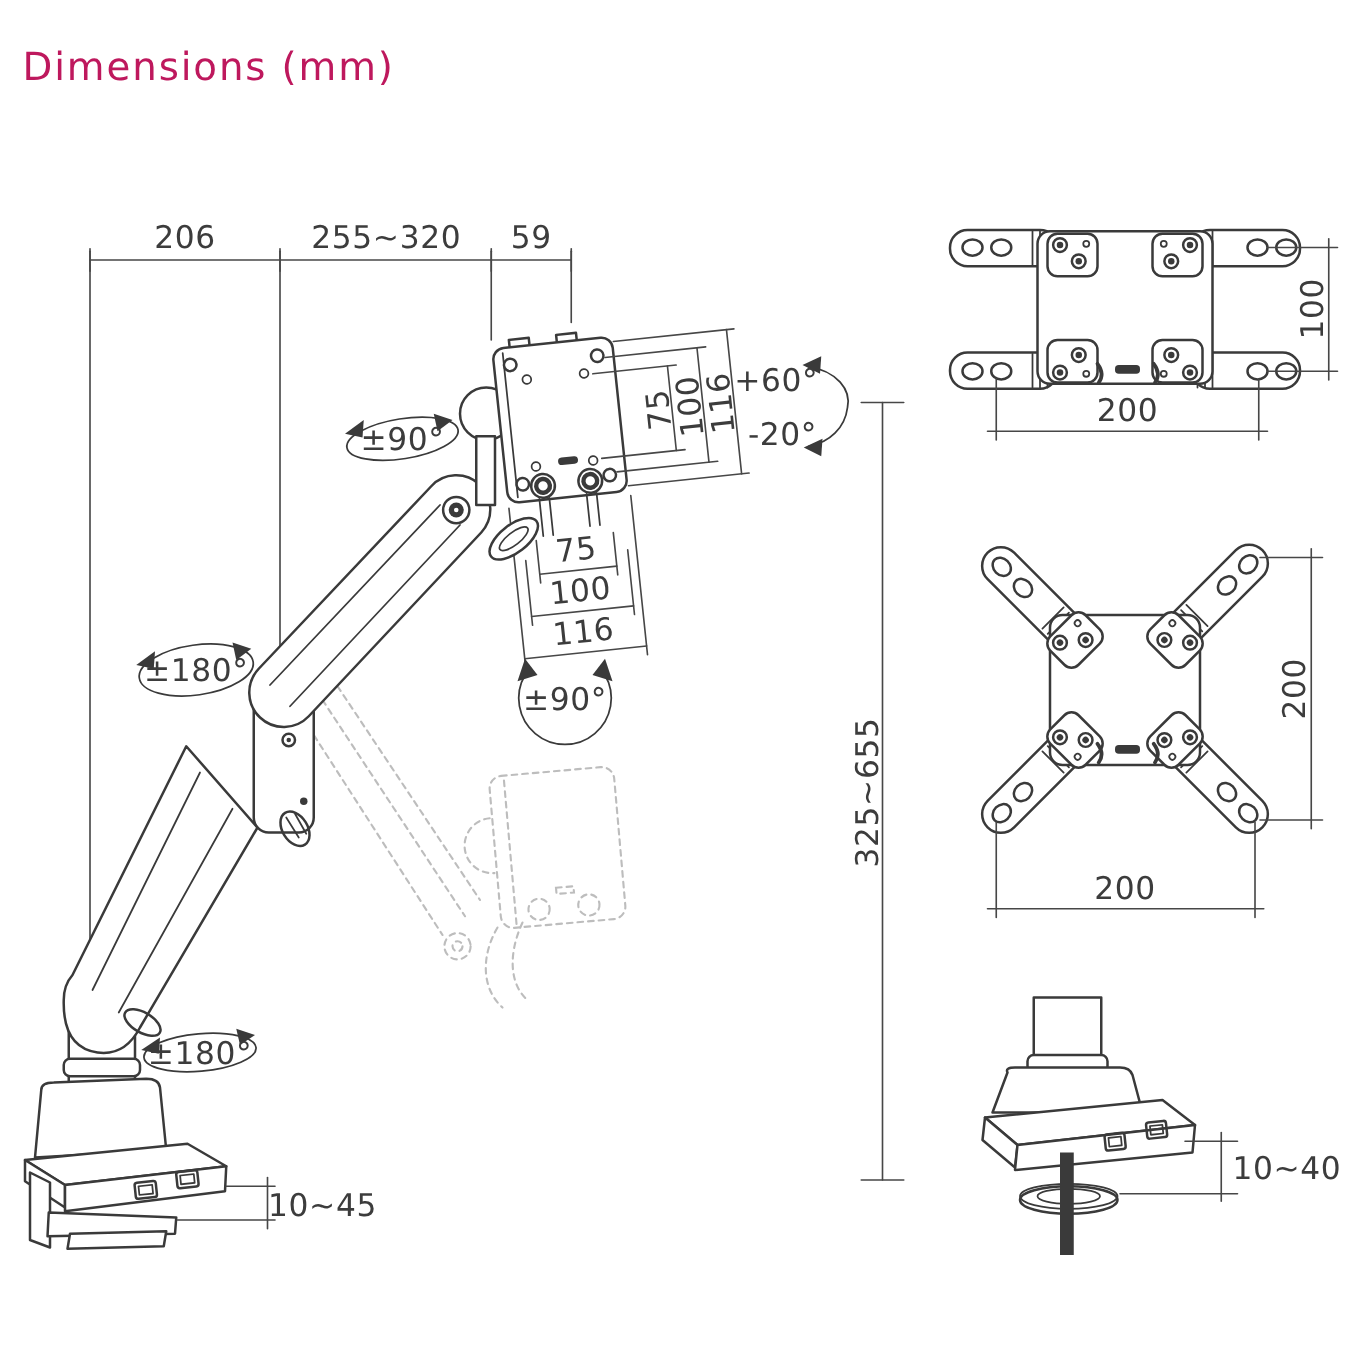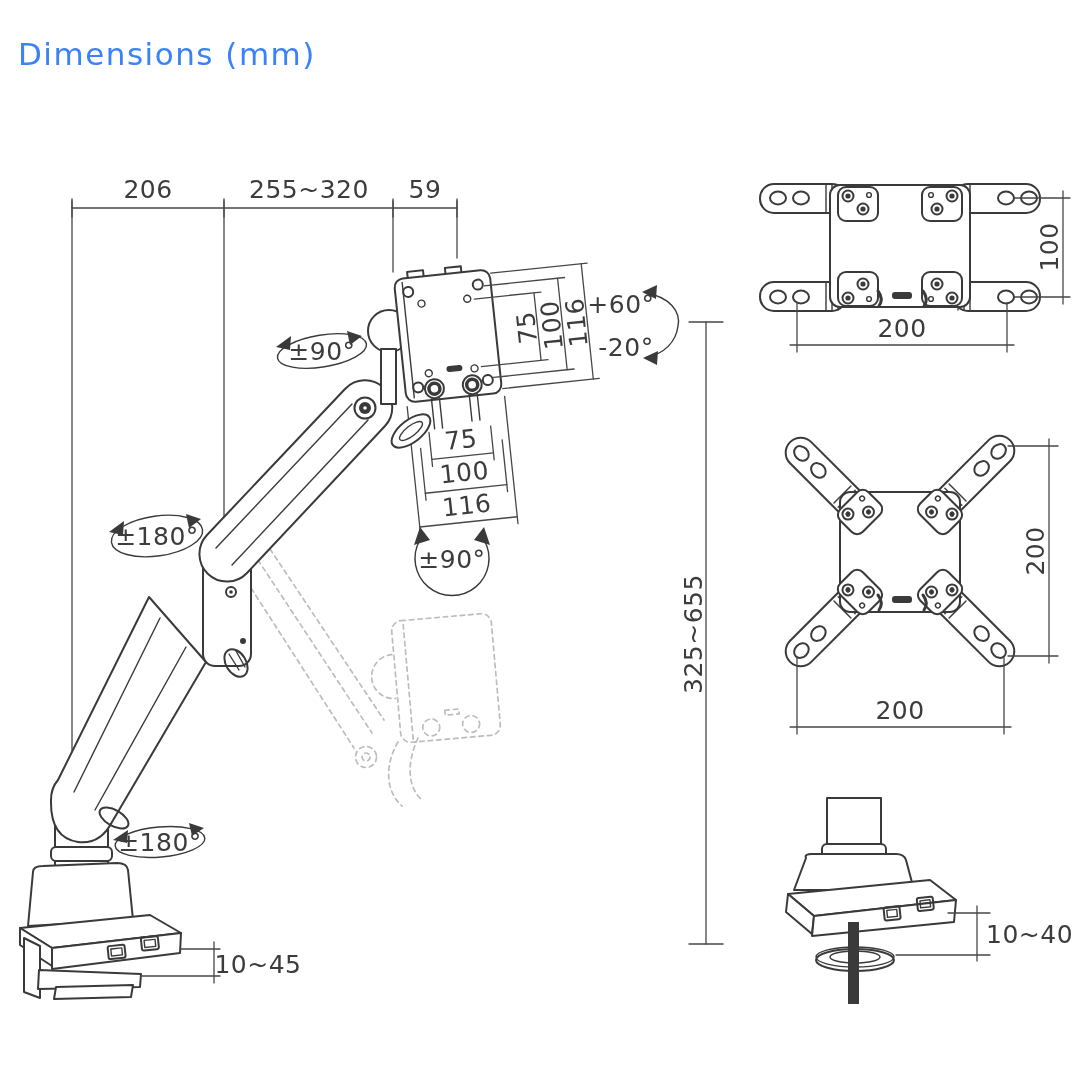--- a/index.html
+++ b/index.html
@@ -1,19 +1,19 @@
 <!DOCTYPE html>
 <html><head>
 <meta charset="utf-8">
 <style>
   html,body{margin:0;padding:0;background:#fff;}
   .canvas{position:relative;width:1080px;height:1080px;background:#ffffff;overflow:hidden;
           font-family:"DejaVu Sans",sans-serif;}
   .page-title{position:absolute;left:18px;top:36px;font-size:31px;font-weight:400;
-              letter-spacing:1.5px;color:#3b82f6;text-align:center;}
+              letter-spacing:1.5px;color:#be185d;text-align:center;}
   svg{position:absolute;left:0;top:0;display:block;}
   .o2 {stroke:#3a3a3a;stroke-width:2;fill:#fff;stroke-linejoin:round;stroke-linecap:round;}
   .o2n{stroke:#3a3a3a;stroke-width:2;fill:none;stroke-linejoin:round;stroke-linecap:round;}
   .o16{stroke:#3a3a3a;stroke-width:1.4;fill:none;stroke-linejoin:round;stroke-linecap:round;}
   .dim{stroke:#474747;stroke-width:1.3;fill:none;stroke-linecap:round;}
   .dk {fill:#3a3a3a;stroke:none;}
   .gh {stroke:#bdbdbd;stroke-width:1.7;fill:none;stroke-dasharray:4.5 4;stroke-linecap:round;}
   text.d{font-family:"DejaVu Sans",sans-serif;font-size:25px;fill:#3c3c3c;
          text-anchor:middle;letter-spacing:.5px;}
 </style>

